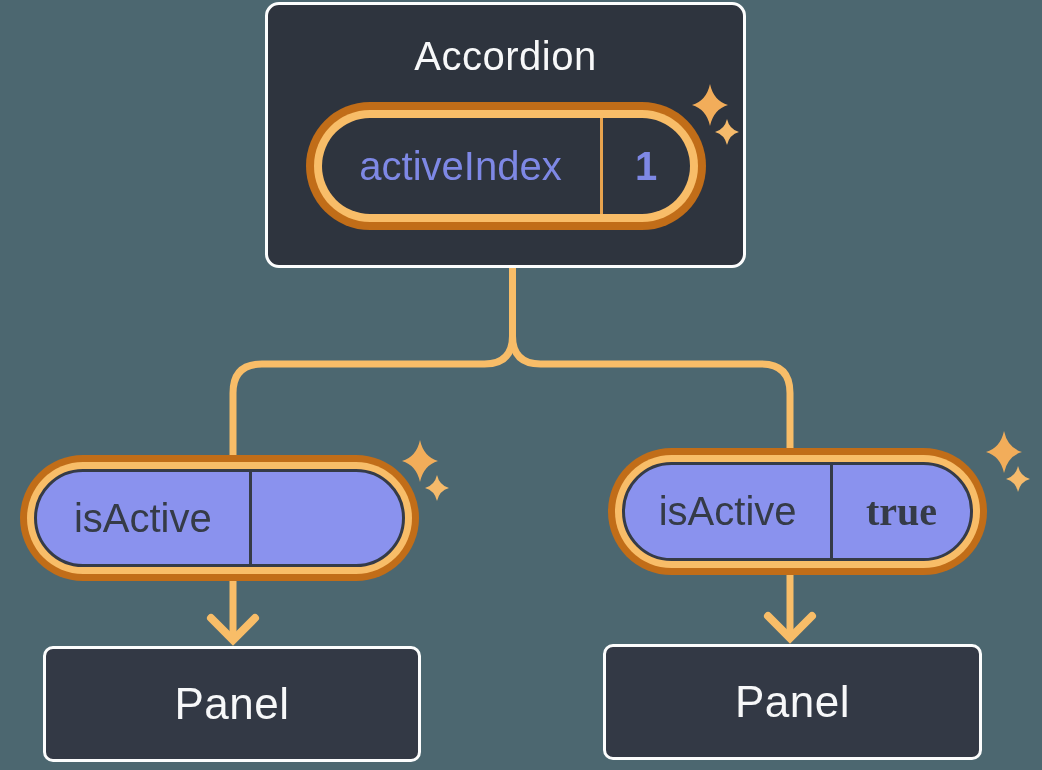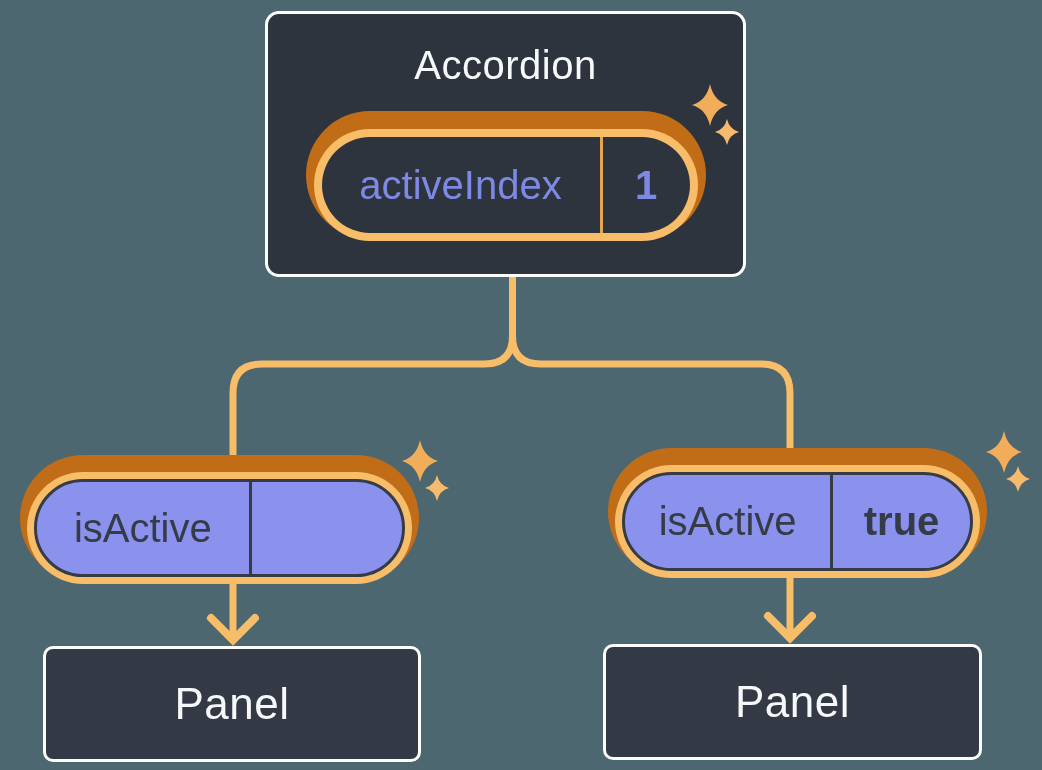--- a/index.html
+++ b/index.html
@@ -14,32 +14,32 @@
   body{font-family:"Liberation Sans", sans-serif;}
   .canvas{
     position:relative; width:1042px; height:770px; overflow:hidden;
     background:var(--background);
   }
   .connectors{position:absolute; left:0; top:0; z-index:1;}
   .component-box{
     position:absolute; z-index:2; background:var(--box-fill);
     border:3px solid var(--box-border); border-radius:14px;
   }
-  .accordion-box{left:265px; top:11px; width:481px; height:266px;}
+  .accordion-box{left:265px; top:2px; width:481px; height:266px;}
   .box-title{
     margin-top:27px; text-align:center; font-size:40px; line-height:48px;
     color:var(--white-text); font-weight:400; letter-spacing:0.5px;
   }
   .pill-outer{
     background:var(--orange-dark); border-radius:999px; padding:8px;
   }
   .state-pill{margin:22px auto 0; width:400px; height:128px;}
   .pill-mid{
     background:var(--orange-light); border-radius:999px; padding:8px;
-    width:100%; height:100%;margin-top:10px;
+    width:100%; height:100%;
   }
   .pill-inner{
     border-radius:999px; width:100%; height:100%;
     display:flex; align-items:stretch; overflow:hidden;
   }
   .pill-inner.dark{background:var(--box-fill);}
   .pill-inner.purple{
     background:var(--purple-fill); border:3.5px solid var(--dark-text);
   }
   .cell{
@@ -53,21 +53,21 @@
   .prop-pill{position:absolute; z-index:2;}
   .prop-pill-left{left:20px; top:455px; width:399px; height:126px;}
   .prop-pill-right{left:608px; top:448px; width:379px; height:127px;}
   .prop-pill .pill-outer{width:100%; height:100%; padding:7px;text-align:center;}
   .prop-pill .pill-mid{padding:7px;}
   .prop-pill .cell{color:var(--dark-text);}
   .prop-pill .divider{width:3px; background:var(--dark-text);}
   .prop-pill-left .cell.name{width:58%;}
   .prop-pill-left .cell.value{width:42%; font-weight:700;}
   .prop-pill-right .cell.name{width:60%;}
-  .prop-pill-right .cell.value{width:40%; font-weight:700;}
+  .prop-pill-right .cell.value{width:40%; font-weight:700;font-family:Liberation Serif, serif;}
   .panel-box{
     position:absolute; z-index:2; background:var(--panel-fill);
     border:3px solid var(--box-border); border-radius:10px;
     display:flex; align-items:center; justify-content:center;
     color:var(--white-text); font-size:44px; font-weight:400;
     letter-spacing:0.5px;
   }
   .panel-box-left{left:43px; top:646px; width:378px; height:116px;}
   .panel-box-right{left:603px; top:644px; width:379px; height:116px;}
   .sparkles{position:absolute; z-index:3;}

